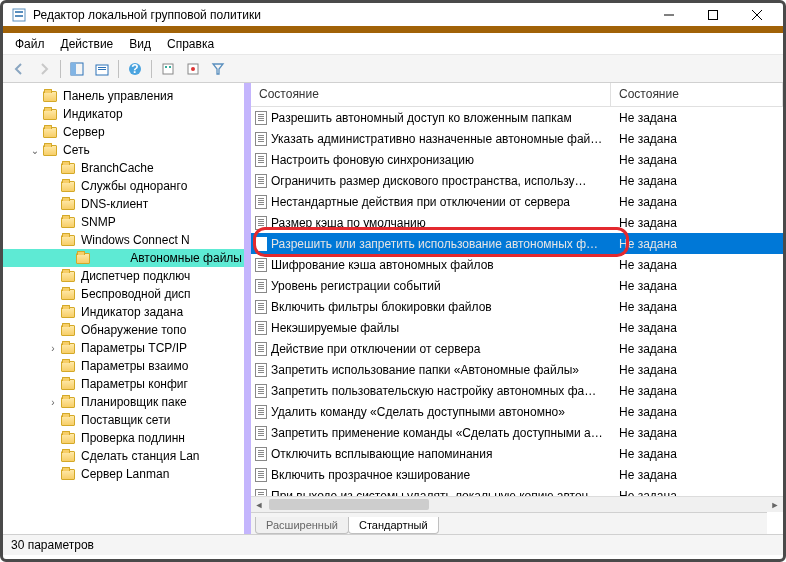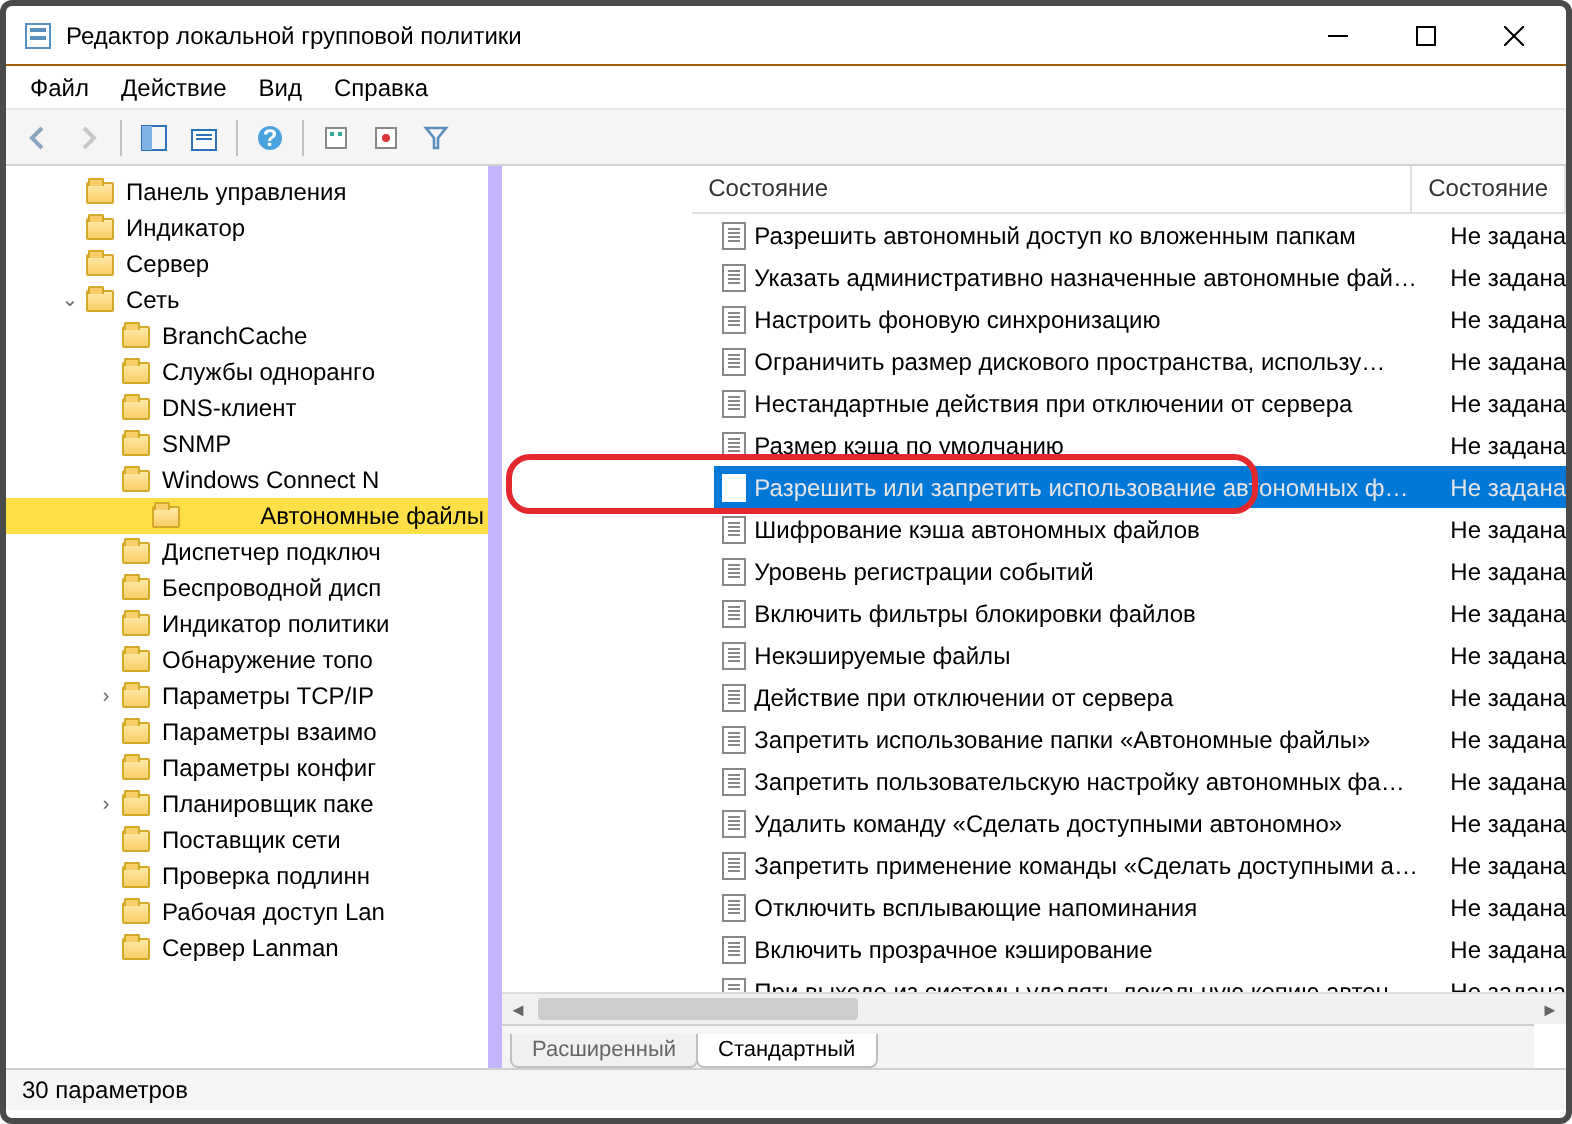--- a/index.html
+++ b/index.html
@@ -1,35 +1,35 @@
 <!DOCTYPE html>
 <html><head>
 <meta charset="utf-8">
 <style>
 * { box-sizing: border-box; margin: 0; padding: 0; font-family: "Segoe UI", Tahoma, sans-serif; font-size: 12px; }
 body { background: #fff; width: 786px; height: 562px; overflow: hidden; border: 3px solid #4a4a4a; border-radius: 6px; position: relative; }
-.titlebar { height: 30px; display: flex; align-items: center; padding: 0 4px 0 8px; border-bottom: 1px solid #a16207; }
+.titlebar { height: 30px; display: flex; align-items: center; padding: 0 4px 0 8px; border-bottom: 7px solid #a16207; }
 .titlebar .app-icon { width: 16px; height: 16px; margin-right: 6px; }
 .titlebar .title { flex: 1; color: #000; }
 .titlebar .winbtn { width: 44px; height: 28px; display: flex; align-items: center; justify-content: center; }
 .menubar { height: 22px; display: flex; align-items: center; padding: 0 4px; border-bottom: 1px solid #e8e8e8; }
 .menubar .menu-item { padding: 2px 8px; }
 .toolbar { height: 28px; display: flex; align-items: center; padding: 0 4px; gap: 1px; border-bottom: 1px solid #d0d0d0; background: #f5f5f5; }
 .toolbar .tool { width: 24px; height: 22px; display: flex; align-items: center; justify-content: center; border: 1px solid transparent; }
 .toolbar .sep { width: 1px; height: 18px; background: #c0c0c0; margin: 0 3px; }
 .content { display: flex; height: 452px; border-bottom: 1px solid #d0d0d0; }
 .tree-panel { width: 248px; border-right: 7px solid #c4b5fd; overflow: hidden; padding: 4px 0; }
 .tree-row { display: flex; align-items: center; height: 18px; white-space: nowrap; }
 .tree-row .exp { width: 12px; text-align: center; font-size: 10px; color: #666; }
 .tree-row .spacer { display: inline-block; }
 .folder-icon { width: 14px; height: 11px; background: linear-gradient(#ffe9a8,#f7ce68); border: 1px solid #d4a928; border-radius: 1px; margin: 0 4px 0 2px; flex-shrink: 0; position:relative; }
 .folder-icon::before { content:""; position:absolute; top:-3px; left:0; width:6px; height:3px; background:#f7ce68; border:1px solid #d4a928; border-bottom:none; border-radius:1px 1px 0 0;}
-.tree-row.selected { background: #fde047; gap: 34px; }
+.tree-row.selected { background: #5eead4; gap: 34px; }
 .tree-row .label { padding: 1px 2px; }
-.list-panel { flex: 1; display: flex; flex-direction: column; position: relative; align-items: flex-end; }
+.list-panel { flex: 1; display: flex; flex-direction: column; position: relative; }
 .list-header { display: flex; height: 24px; border-bottom: 1px solid #e0e0e0; background: #fff; }
 .list-header .col { padding: 4px 8px; border-right: 1px solid #e0e0e0; color: #333; }
 .col1 { width: 360px; } .col2 { flex: 1; }
 .list-body { flex: 1; overflow: hidden; }
 .list-row { display: flex; align-items: center; height: 21px; }
 .list-row .cell1 { width: 360px; display: flex; align-items: center; padding-left: 4px; white-space: nowrap; overflow: hidden; }
 .list-row .cell2 { flex: 1; padding-left: 8px; }
 .doc-icon { width: 12px; height: 14px; background: #fff; border: 1px solid #888; margin-right: 4px; flex-shrink: 0; position:relative; }
 .doc-icon::after{content:"";position:absolute;left:2px;top:2px;right:2px;height:1px;background:#888;box-shadow:0 2px 0 #888,0 4px 0 #888,0 6px 0 #888;}
 .list-row.selected { background: #0078d7; color: #e5e5e5; }
@@ -206,21 +206,21 @@
       <div class="tree-row">
         <span class="spacer" style="width:44px"></span>
         <span class="exp"></span>
         <span class="folder-icon"></span>
         <span class="label">Беспроводной дисп</span>
       </div>
       <div class="tree-row">
         <span class="spacer" style="width:44px"></span>
         <span class="exp"></span>
         <span class="folder-icon"></span>
-        <span class="label">Индикатор политики</span>
+        <span class="label">Индикатор задана</span>
       </div>
       <div class="tree-row">
         <span class="spacer" style="width:44px"></span>
         <span class="exp"></span>
         <span class="folder-icon"></span>
         <span class="label">Обнаружение топо</span>
       </div>
       <div class="tree-row">
         <span class="spacer" style="width:44px"></span>
         <span class="exp">›</span>
@@ -254,21 +254,21 @@
       <div class="tree-row">
         <span class="spacer" style="width:44px"></span>
         <span class="exp"></span>
         <span class="folder-icon"></span>
         <span class="label">Проверка подлинн</span>
       </div>
       <div class="tree-row">
         <span class="spacer" style="width:44px"></span>
         <span class="exp"></span>
         <span class="folder-icon"></span>
-        <span class="label">Рабочая доступ Lan</span>
+        <span class="label">Сделать станция Lan</span>
       </div>
       <div class="tree-row">
         <span class="spacer" style="width:44px"></span>
         <span class="exp"></span>
         <span class="folder-icon"></span>
         <span class="label">Сервер Lanman</span>
       </div>
     </div>
   <div class="list-panel">
     <div class="list-header">

